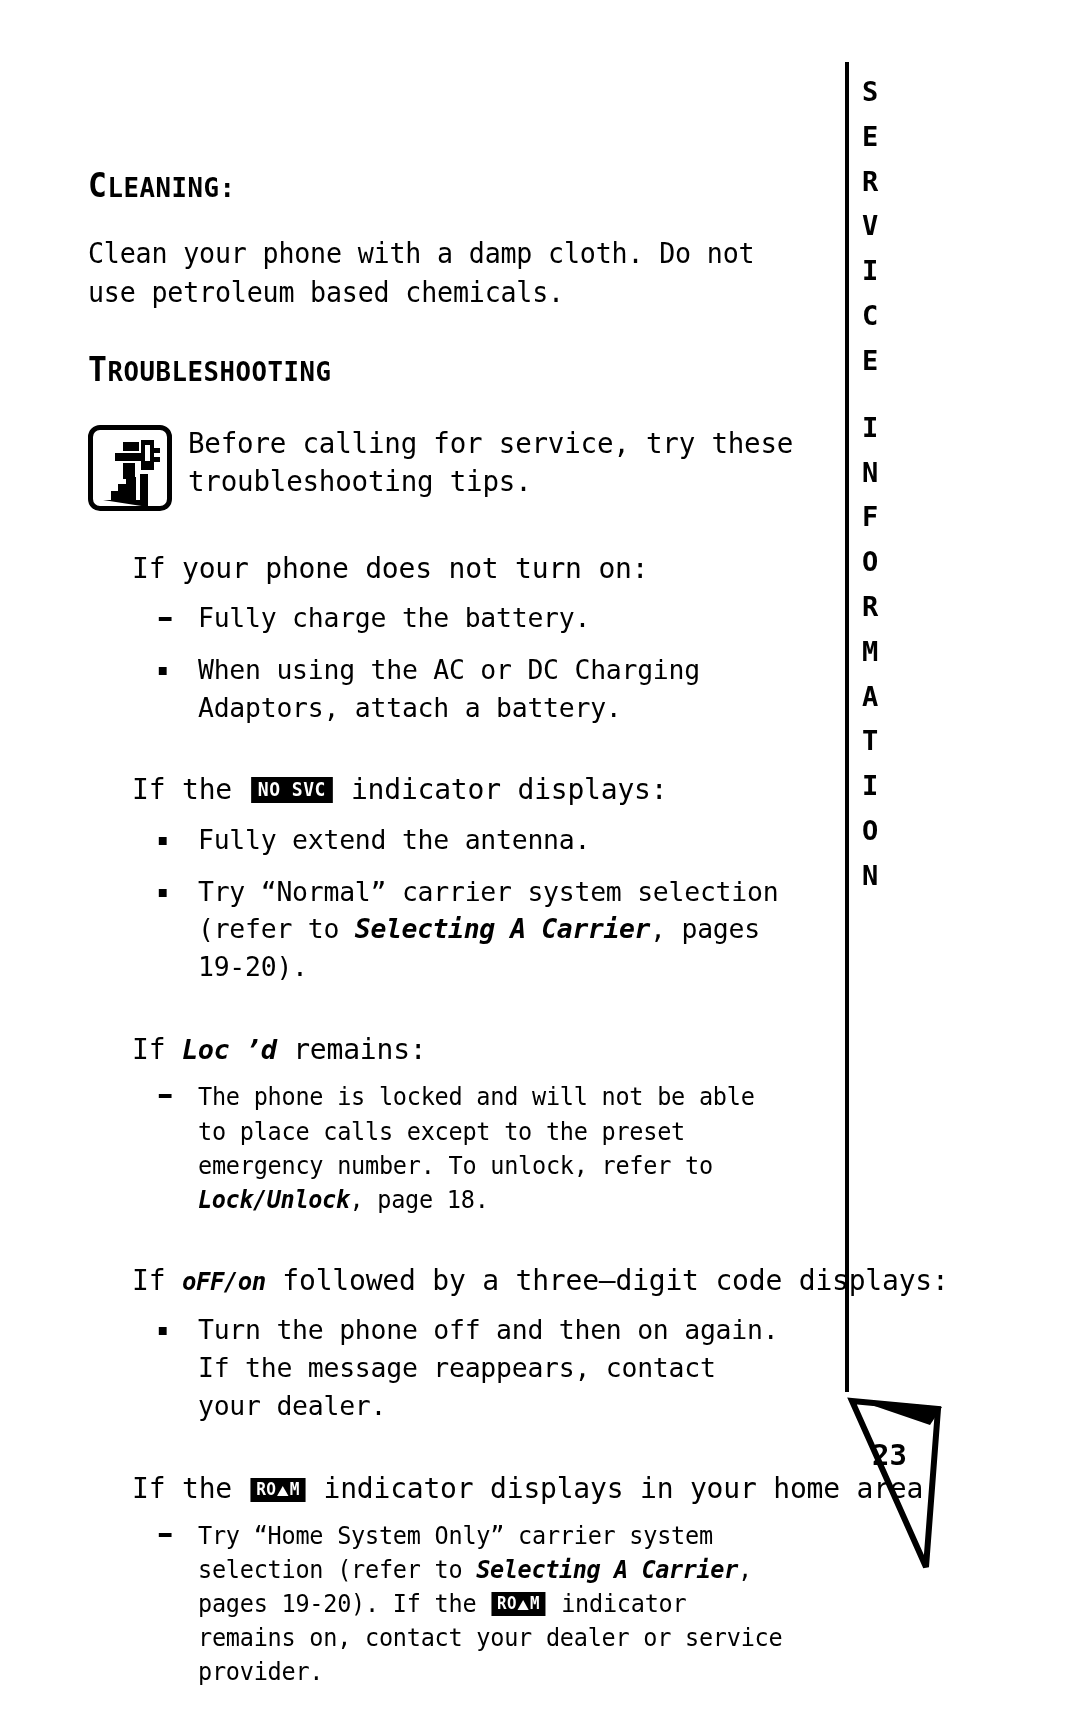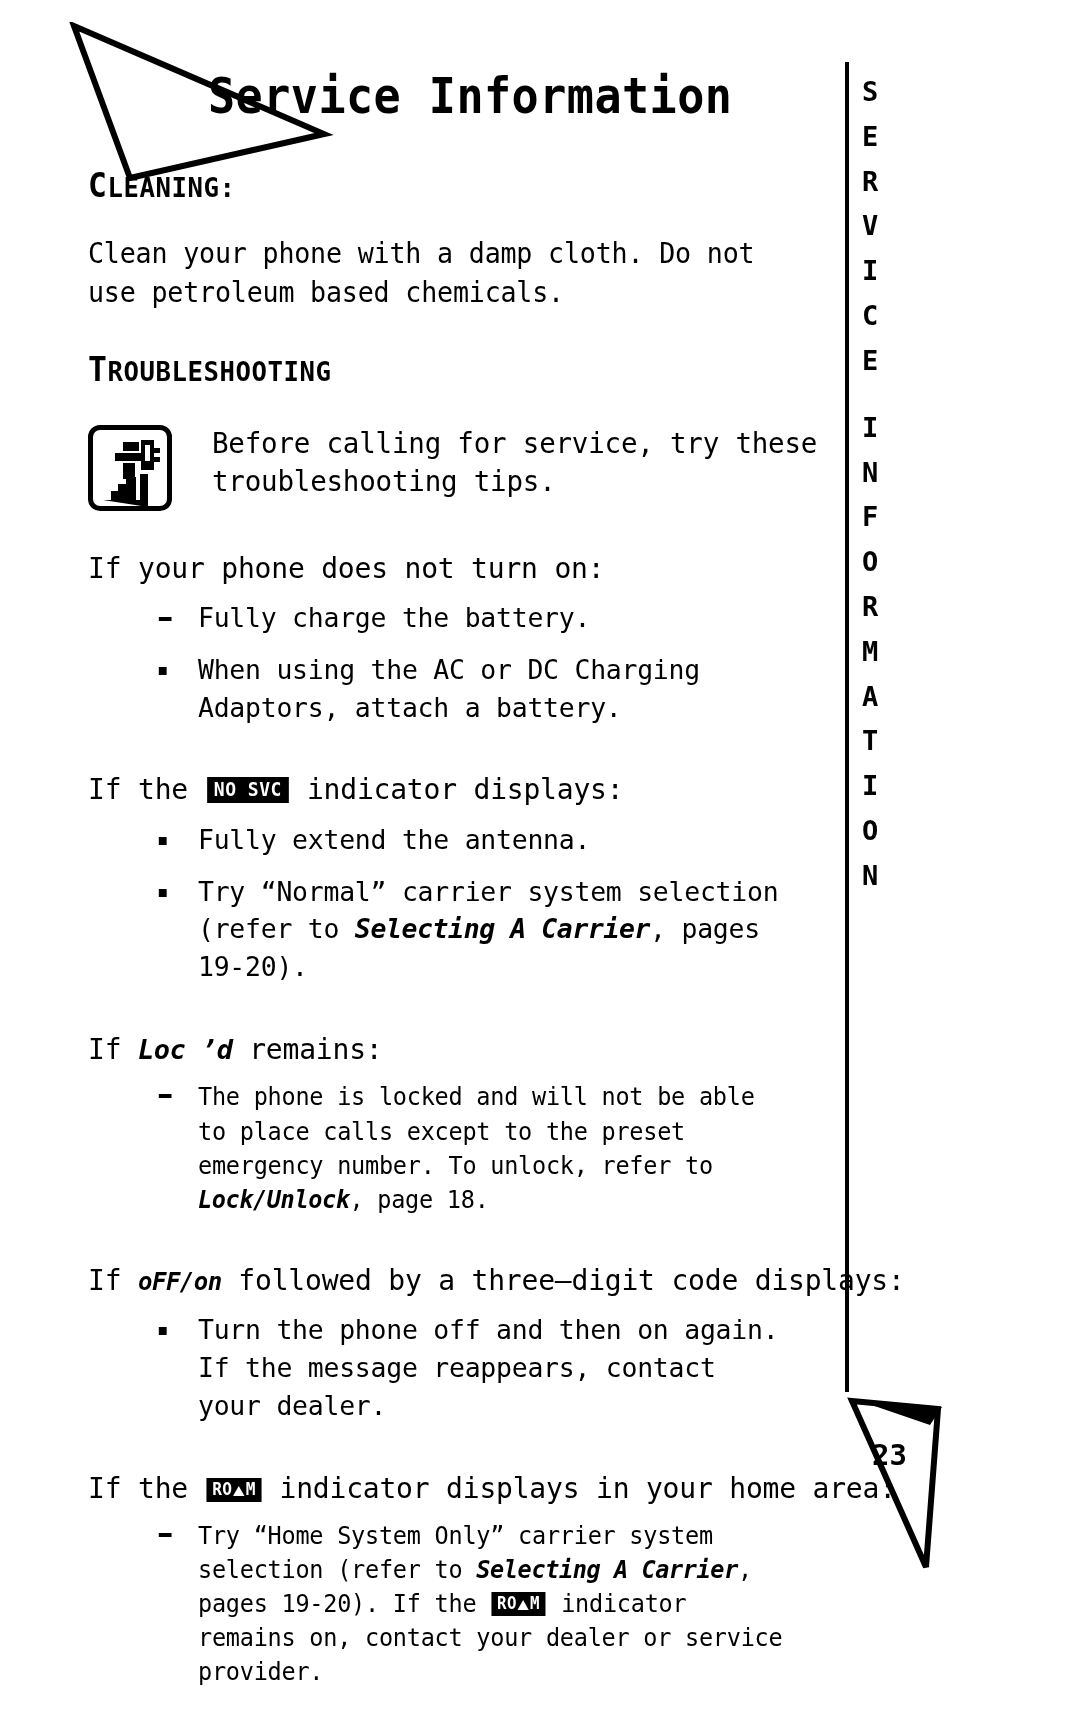--- a/index.html
+++ b/index.html
@@ -84,21 +84,21 @@
     transform-origin: left top;
   }
   .gap-30 { height: 30px; }
   .gap-34 { height: 34px; }
   .gap-40 { height: 40px; }
 
   
   .tip-row {
     display: flex;
     align-items: flex-start;
-    gap: 40px;
+    gap: 16px;
   }
   .tip-icon {
     flex: 0 0 auto;
     width: 84px;
     height: 86px;
     border: 5px solid #000;
     border-radius: 12px;
     position: relative;
     box-sizing: border-box;
     margin-top: 6px;
@@ -110,20 +110,21 @@
     padding-top: 6px;
     letter-spacing: -0.2px;
   }
 
   
   .q-line {
     font-size: 28px;
     line-height: 1.3;
     letter-spacing: -0.2px;
     white-space: nowrap;
+    margin-left: 44px;
   }
 
   
   .chip {
     display: inline-block;
     background: #000;
     color: #fff;
     font-family: "DejaVu Sans Mono", "Liberation Mono", monospace;
     font-size: 19px;
     font-weight: 700;
@@ -239,26 +240,20 @@
     font-family: "DejaVu Sans Mono", "Liberation Mono", monospace;
     font-weight: 700;
     font-size: 29px;
   }
 </style>
 </head>
 <body>
 
 <div id="page">
 
-  <div class="header-block">
-    <svg class="corner-triangle" viewBox="0 0 275 160">
-      <path d="M12 4 L262 112 L68 156 Z" fill="none" stroke="#000" stroke-width="6"></path>
-    </svg>
-    <div class="page-title">Service Information</div>
-  </div>
 
   <div class="content">
 
     <div class="sec-head"><span class="cap">C</span><span>LEANING</span><span>:</span></div>
     <div class="gap-30"></div>
     <p class="body-text">Clean your phone with a damp cloth. Do not use petroleum based chemicals.</p>
 
     <div class="gap-40"></div>
 
     <div class="sec-head"><span class="cap">T</span><span>ROUBLESHOOTING</span></div>

